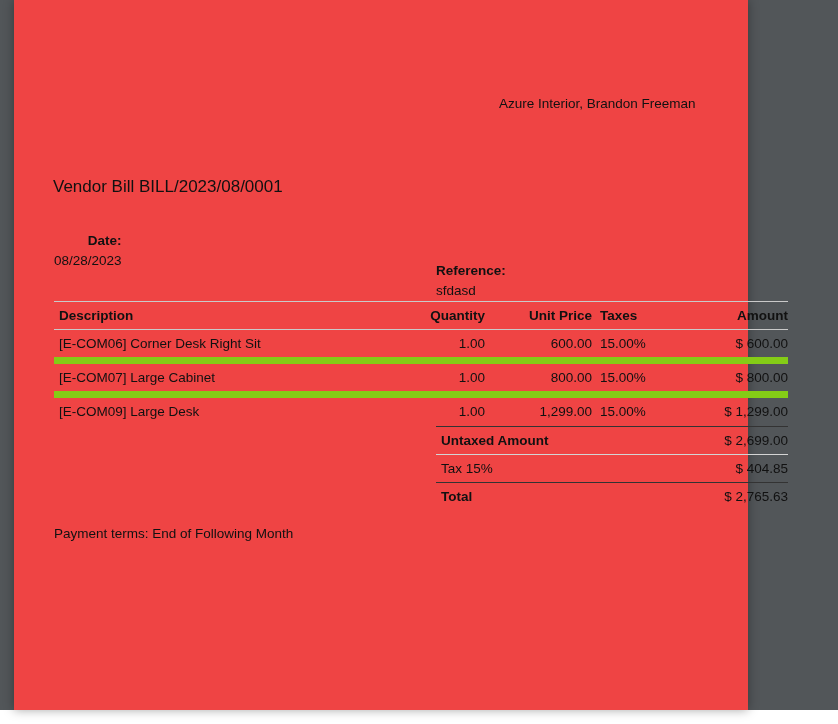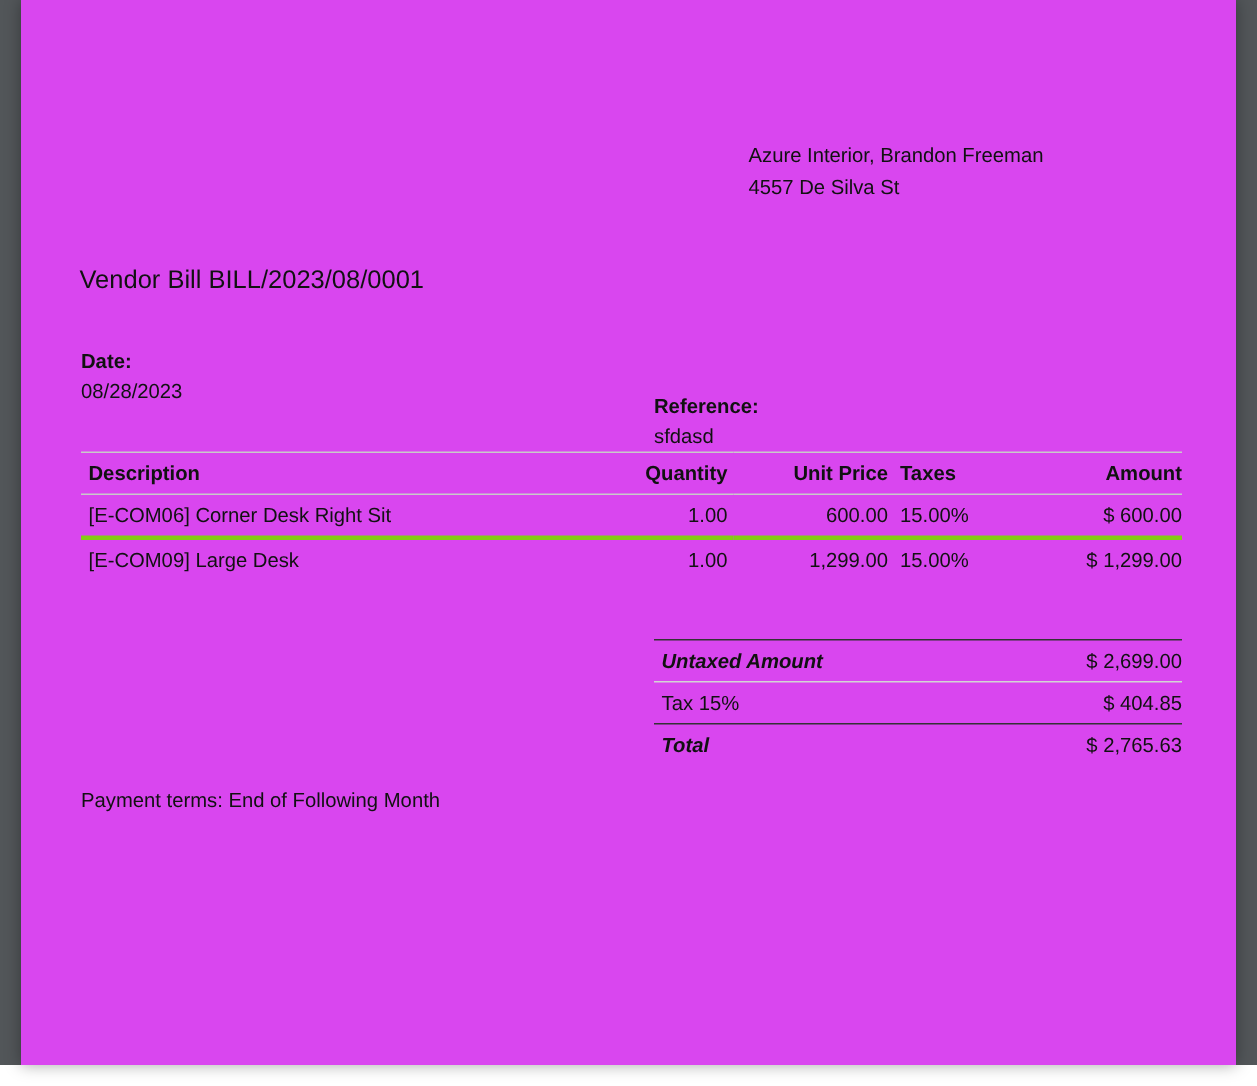--- a/index.html
+++ b/index.html
@@ -18,23 +18,23 @@
   .viewer {
     position: absolute;
     left: 0; top: 0;
     width: 838px;
     height: 710px;
     background: #525659;
   }
   .page {
     position: absolute;
     left: 14px; top: 0;
-    width: 810px;
+    width: 734px;
     height: 710px;
-    background: #d946ef;
+    background: #ef4444;
     box-shadow: 0 0 10px rgba(0,0,0,0.35);
   }
   .address {
     position: absolute;
     left: 485px; top: 94px;
     font-size: 13.5px;
     line-height: 20.5px;
     white-space: nowrap;
   }
   .doc-title {
@@ -43,21 +43,21 @@
     font-size: 17px;
     font-weight: 400;
     white-space: nowrap;
   }
   .info-block {
     position: absolute;
     top: 231px;
     font-size: 13.5px;
     line-height: 20px;
   }
-  .info-date { left: 40px; }
+  .info-date { left: 40px; text-align: right; }
   .info-ref  { left: 422px; margin-top: 30px; }
   .info-block .lbl { font-weight: bold; }
   table { border-collapse: collapse; table-layout: fixed; }
   .items {
     position: absolute;
     left: 40px; top: 301px;
     width: 734px;
     font-size: 13.5px;
   }
   .items th {
@@ -65,21 +65,21 @@
     border-bottom: 1px solid #c9c9c9;
     font-weight: bold;
     padding: 6px 4px;
     white-space: nowrap;
   }
   .items td {
     padding: 6px 4px;
     white-space: nowrap;
     overflow: hidden;
   }
-  .items tbody tr:not(:last-child) td { border-bottom: 3px solid #84cc16; }
+  .items tbody tr:not(:last-child) td { border-bottom: 7px solid #84cc16; }
   .col-desc   { width: 330px; }
   .col-qty    { width: 105px; }
   .col-unit   { width: 107px; }
   .col-tax    { width: 54px;  }
   .col-amount { width: 138px; }
   .ta-left  { text-align: left; }
   .ta-right { text-align: right; margin-top: 10px; }
   .items th.last, .items td.last { padding-right: 0; }
   .items th.first, .items td.first { padding-left: 5px; }
   .totals {
@@ -89,37 +89,36 @@
     font-size: 13.5px;
   }
   .totals td {
     padding: 6px 5px;
     white-space: nowrap;
   }
   .totals td.val { text-align: right; padding-right: 0; }
   .totals tr.t-untaxed td { border-top: 1px solid #333333; }
   .totals tr.t-tax td     { border-top: 1px solid #d4d4d4; }
   .totals tr.t-total td   { border-top: 1px solid #333333; }
-  .totals .lbl-bold { font-weight: bold; font-style: italic; }
+  .totals .lbl-bold { font-weight: bold; }
   .payment-terms {
     position: absolute;
     left: 40px; top: 526px;
     font-size: 13.5px;
     white-space: nowrap;
   }
 </style>
 </head>
 <body>
 
 <div class="viewer">
   <div class="page">
 
     <div class="address">
       <div>Azure Interior, Brandon Freeman</div>
-      <div>4557 De Silva St</div>
     </div>
 
     <div class="doc-title">Vendor Bill BILL/2023/08/0001</div>
 
     <div class="info-block info-date">
       <div class="lbl">Date:</div>
       <div>08/28/2023</div>
     </div>
 
     <div class="info-block info-ref">
@@ -146,20 +145,27 @@
       </thead>
       <tbody>
         <tr>
           <td class="ta-left first">[E-COM06] Corner Desk Right Sit</td>
           <td class="ta-right">1.00</td>
           <td class="ta-right">600.00</td>
           <td class="ta-left">15.00%</td>
           <td class="ta-right last">$ 600.00</td>
         </tr>
         <tr>
+          <td class="ta-left first">[E-COM07] Large Cabinet</td>
+          <td class="ta-right">1.00</td>
+          <td class="ta-right">800.00</td>
+          <td class="ta-left">15.00%</td>
+          <td class="ta-right last">$ 800.00</td>
+        </tr>
+        <tr>
           <td class="ta-left first">[E-COM09] Large Desk</td>
           <td class="ta-right">1.00</td>
           <td class="ta-right">1,299.00</td>
           <td class="ta-left">15.00%</td>
           <td class="ta-right last">$ 1,299.00</td>
         </tr>
       </tbody>
     </table>
 
     <table class="totals">

